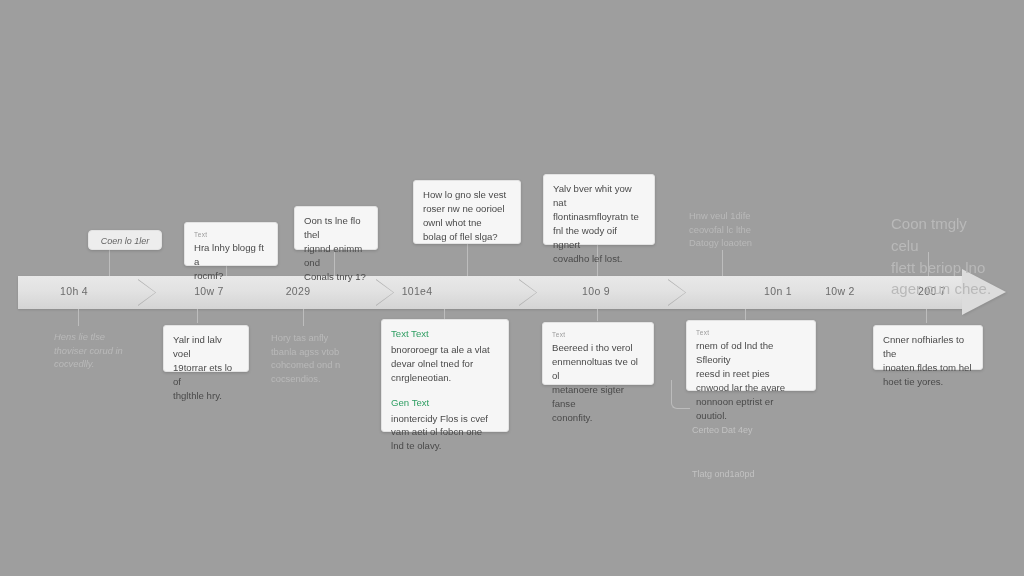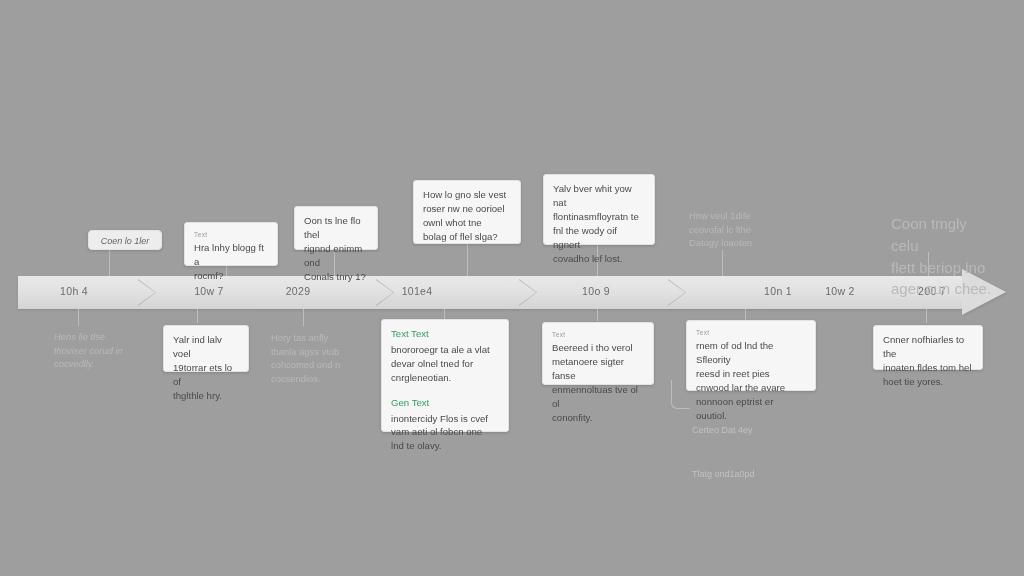--- a/index.html
+++ b/index.html
@@ -248,22 +248,22 @@
   <div class="card plain" style="left:271px; top:331px; width:92px; height:56px; font-size:9.4px;">
     <p class="para">Hory tas anfly</p>
     <p class="para">tbanla agss vtob</p>
     <p class="para">cohcomed ond n</p>
     <p class="para">cocsendios.</p>
   </div>
 
   <div class="card" style="left:542px; top:322px; width:112px; height:63px;">
     <div class="kicker">Text</div>
     <p class="para">Beereed i tho verol</p>
+    <p class="para">enmennoltuas tve ol ol</p>
     <p class="para">metanoere sigter fanse</p>
-    <p class="para">enmennoltuas tve ol ol</p>
     <p class="para">cononfity.</p>
   </div>
 
   <div class="card" style="left:686px; top:320px; width:130px; height:71px;">
     <div class="kicker">Text</div>
     <p class="para">rnem of od lnd the Sfleority</p>
     <p class="para">reesd in reet pies</p>
     <p class="para">cnwood lar the avare</p>
     <p class="para">nonnoon eptrist er</p>
     <p class="para">ouutiol.</p>

